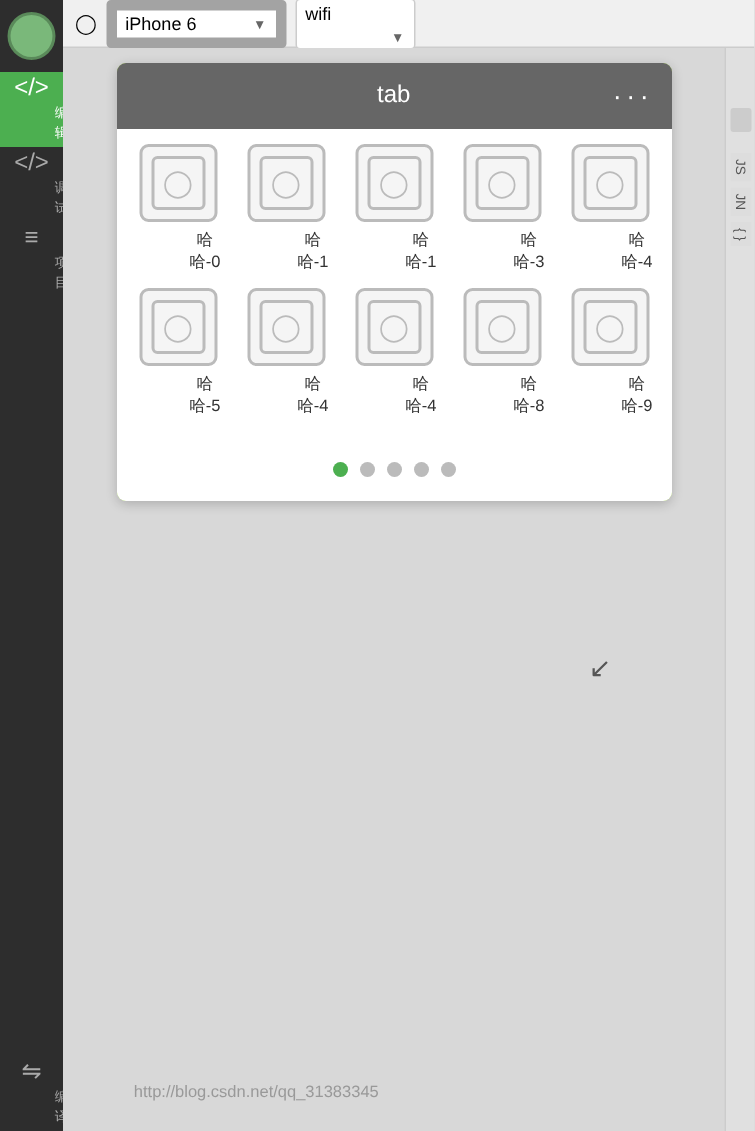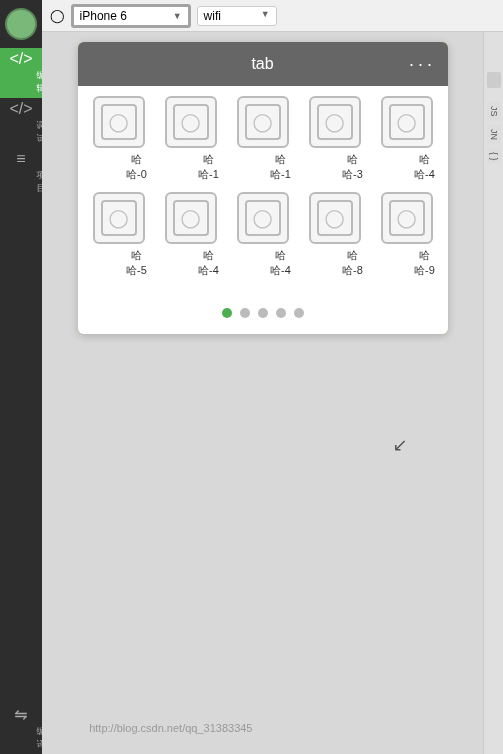--- a/index.html
+++ b/index.html
@@ -68,39 +68,40 @@
       display: flex;
       align-items: center;
       padding: 0 8px;
       gap: 6px;
       border-bottom: 1px solid #ccc;
     }
     .top-bar-device {
       display: flex;
       align-items: center;
       background: #fff;
-      border: 3px solid #a3a3a3;
+      border: 7px solid #a3a3a3;
       border-radius: 3px;
       padding: 2px 6px;
       font-size: 12px;
       gap: 4px;
       min-width: 120px;
       cursor: pointer;
     }
     .top-bar-device .chevron { font-size: 9px; color: #666; margin-left: auto; }
     .top-bar-wifi {
       display: flex;
       background: #fff;
       border: 1px solid #ccc;
       border-radius: 3px;
       padding: 2px 6px;
       font-size: 12px;
       gap: 4px;
       min-width: 80px;
       cursor: pointer;
+      flex-direction: column;
     }
     .top-bar-wifi .chevron { font-size: 9px; color: #666; margin-left: auto; }
     .phone-icon { font-size: 13px; }
 
     
     .right-panels {
       display: flex;
       flex-direction: row;
       flex: 1;
       overflow: hidden;

